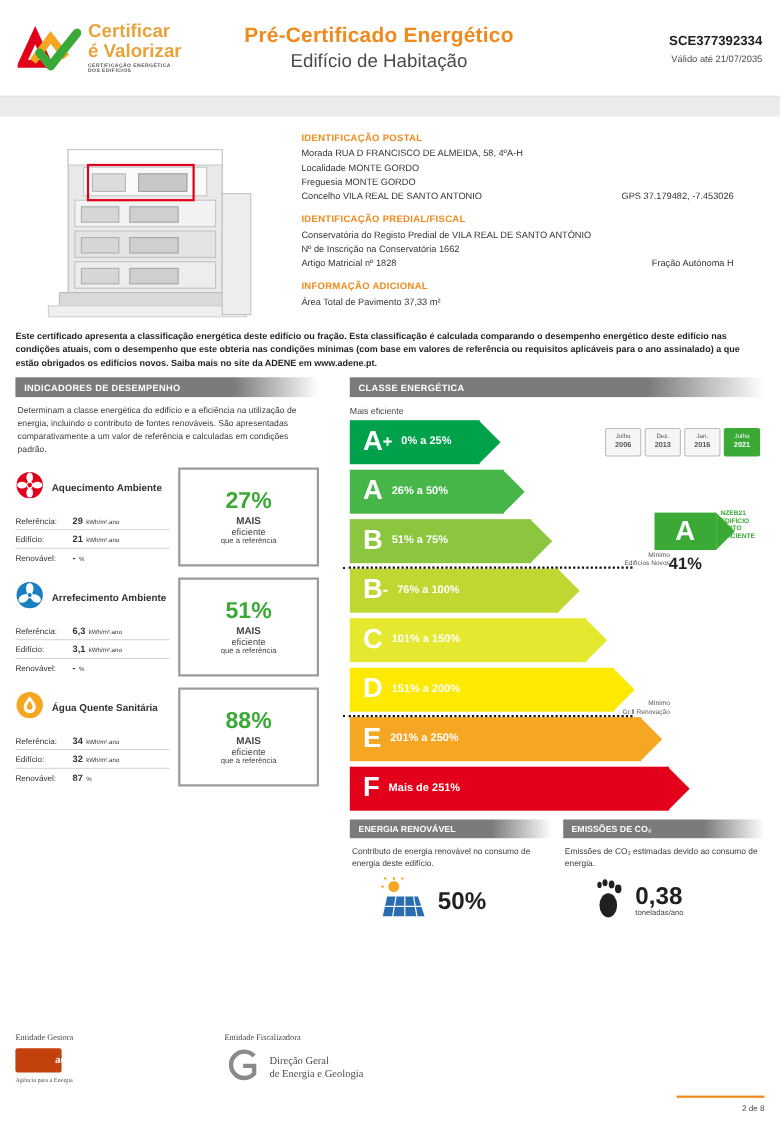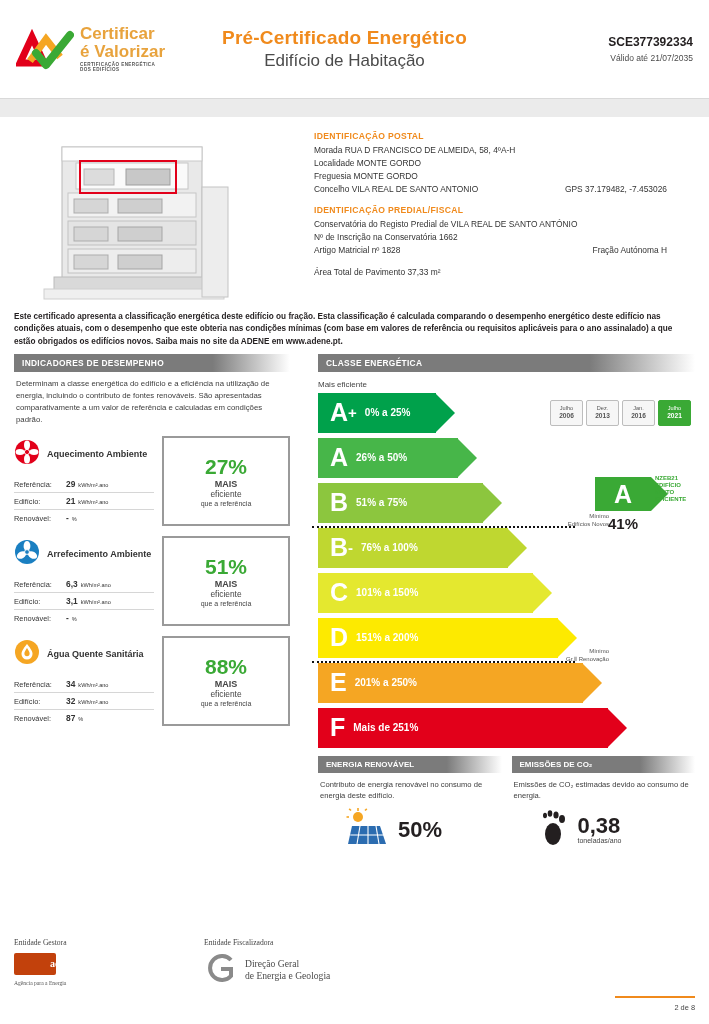--- a/index.html
+++ b/index.html
@@ -7,21 +7,21 @@
   body {
     width: 709px; height: 1024px;
     font-family: "Liberation Sans", sans-serif;
     background: #ffffff;
     color: #231f20;
     position: relative;
     overflow: hidden;
   }
   
   .header {
-    height: 99px;
+    height: 88px;
     border-bottom: 1px solid #d9d9d9;
     display: flex;
     align-items: center;
     padding: 0 16px;
     position: relative;
   }
   .logo { width: 180px; display: flex; align-items: center; gap: 6px; }
   .logo-mark { width: 58px; height: 44px; position: relative; }
   .logo-text { line-height: 1.05; }
   .logo-text .l1 { font-size: 17px; font-weight: bold; color: #e8a33d; }
@@ -38,21 +38,21 @@
   
   .grey-stripe { height: 18px; background: #ebebeb; }
 
   
   .ident {
     display: flex;
     padding: 10px 14px 0 14px;
     gap: 10px;
   }
   .building { width: 250px; height: 180px; position: relative; }
-  .ident-info { flex: 1; padding-top: 4px; margin-left: 40px; }
+  .ident-info { flex: 1; padding-top: 4px; }
   .ident-h { color: #f08a1c; font-size: 8.6px; font-weight: bold; letter-spacing:.3px; margin-bottom: 3px;}
   .ident-row { font-size: 8.4px; color: #333; line-height: 1.55; display:flex; }
   .ident-row .right { margin-left: auto; padding-right: 28px;}
   .ident-gap { height: 9px; }
 
   
   .blurb {
     font-size: 8.2px; font-weight: bold; line-height: 1.5;
     padding: 4px 14px 6px 14px; color: #231f20;
   }
@@ -239,20 +239,21 @@
       </div>
     <div class="ident-row">
         <span>Nº de Inscrição na Conservatória 1662</span>
       </div>
     <div class="ident-row">
       <span>Artigo Matricial nº 1828</span>
       <span class="right">Fração Autónoma H</span>
     </div>
 
     <div class="ident-gap"></div>
+    <div class="ident-h">INFORMAÇÃO ADICIONAL</div>
     <div class="ident-row">
         <span>Área Total de Pavimento 37,33 m²</span>
       </div>
   </div>
 </div>
 
 <div class="blurb">Este certificado apresenta a classificação energética deste edifício ou fração. Esta classificação é calculada comparando o desempenho energético deste edifício nas condições atuais, com o desempenho que este obteria nas condições mínimas (com base em valores de referência ou requisitos aplicáveis para o ano assinalado) a que estão obrigados os edifícios novos. Saiba mais no site da ADENE em www.adene.pt.</div>
 
 <div class="cols">
 

